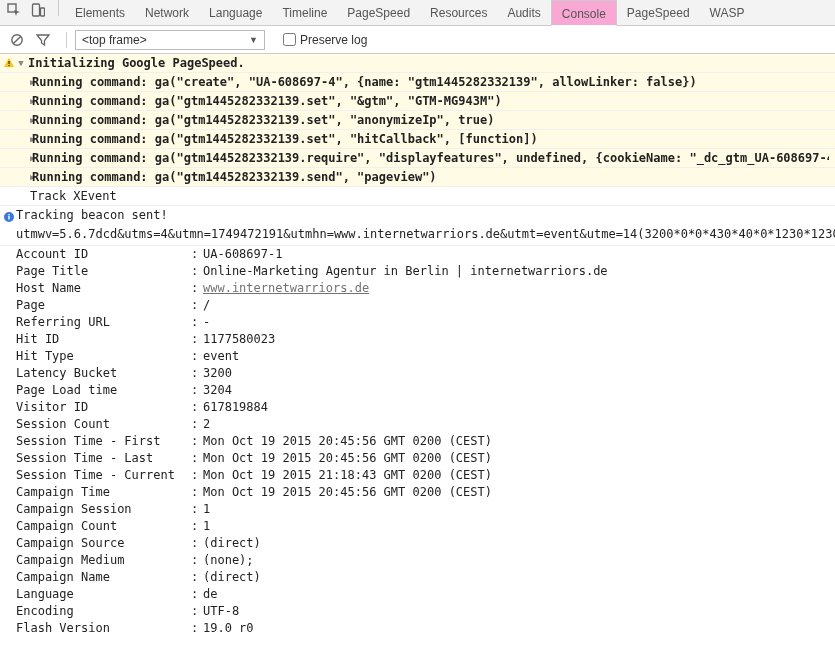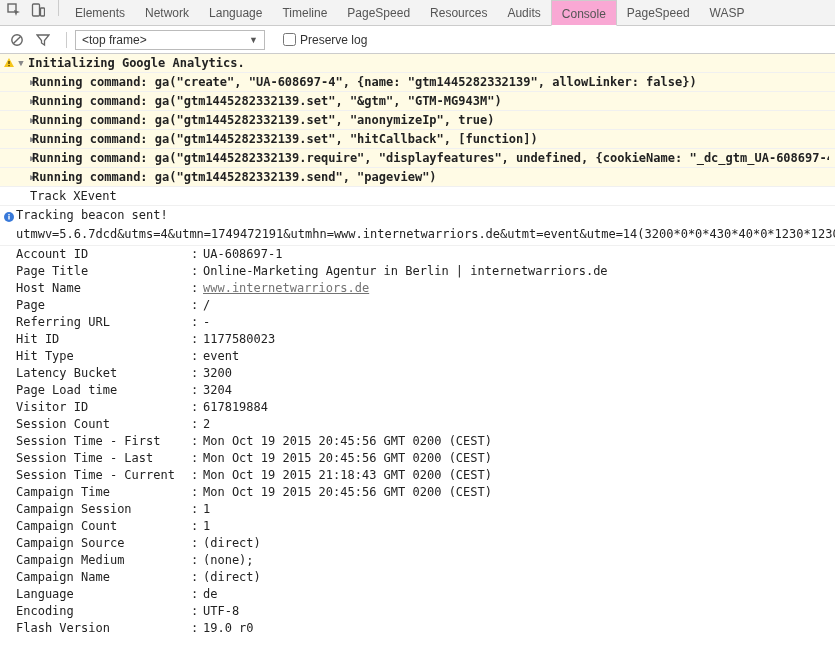--- a/index.html
+++ b/index.html
@@ -96,21 +96,21 @@
 
   <div class="row warn hover" style="font-weight:bold;">
     <span class="gutter">
       <svg class="warn-icon" viewBox="0 0 10 10">
           <path d="M5 0 L10 9 L0 9 Z" fill="#f5c518"></path>
           <rect x="4.3" y="3" width="1.4" height="3" fill="#5b4700"></rect>
           <rect x="4.3" y="7" width="1.4" height="1.2" fill="#5b4700"></rect>
         </svg>
     </span>
     <span class="twisty">▼</span>
-    <span class="msg">Initializing Google Analytics.</span>
+    <span class="msg">Initializing Google PageSpeed.</span>
   </div>
 
   <div id="cmds-mount">
       <div class="row warn hover" style="font-weight: bold;">
         <span class="gutter"></span>
         <span class="twisty indent1">▶</span>
         <span class="msg">Running command: ga("create", "UA-608697-4", {name: "gtm1445282332139", allowLinker: false})</span>
       </div>
       <div class="row warn hover" style="font-weight: bold;">
         <span class="gutter"></span>

